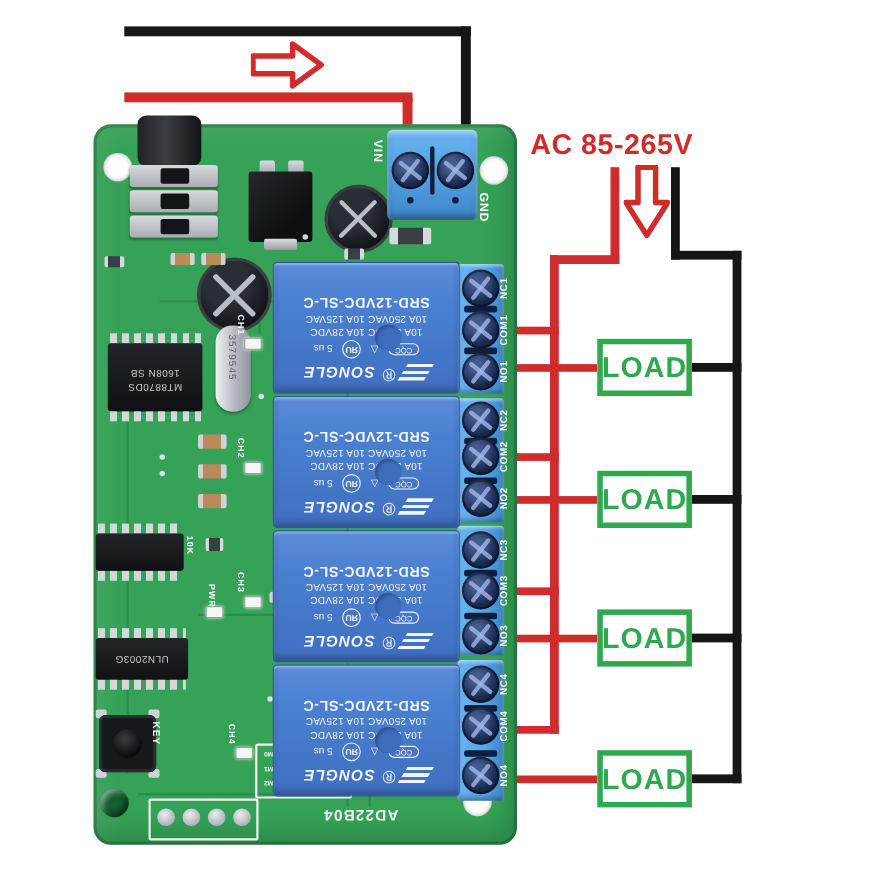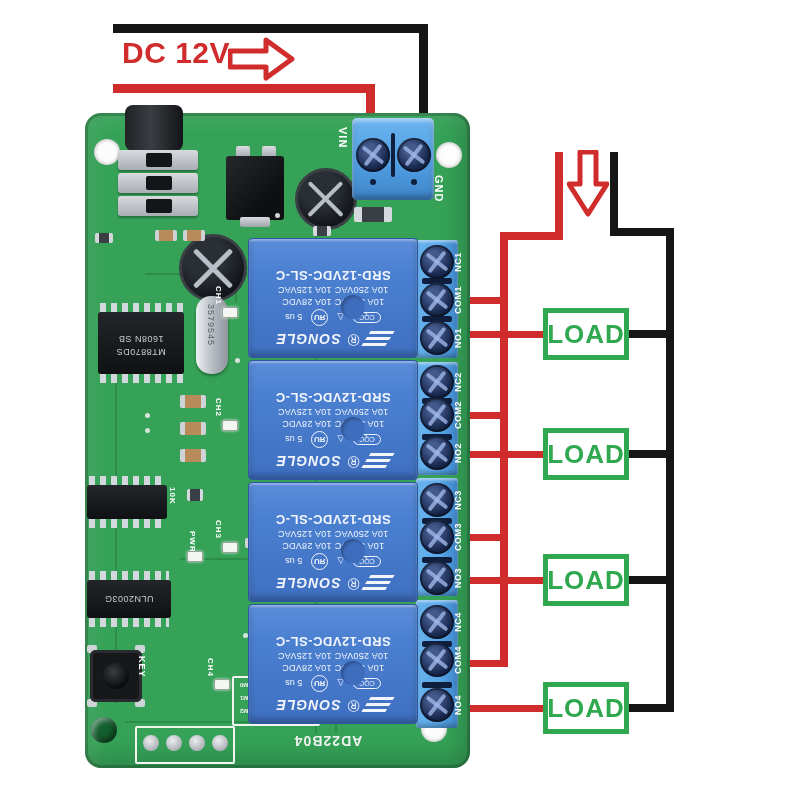--- a/index.html
+++ b/index.html
@@ -84,25 +84,25 @@
 </head>
 <body>
 
 <div id="canvas">
 
   <div class="wire wblk" style="left:113px;top:24px;width:315px;height:9px;"></div>
   <div class="wire wblk" style="left:419px;top:24px;width:9px;height:124px;"></div>
   <div class="wire wred" style="left:113px;top:84px;width:262px;height:9px;"></div>
   <div class="wire wred" style="left:366px;top:88px;width:9px;height:62px;"></div>
 
-  <div class="ann" style="left:122px;top:36px;font-size:30px;">DC 12V</div>
   <svg class="abs" style="left:228px;top:37px;" width="68" height="44" viewBox="0 0 68 44">
     <polygon points="2,14 38,14 38,3 64,22 38,41 38,30 2,30" fill="#ffffff" stroke="#d02c2c" stroke-width="5" stroke-linejoin="round"></polygon>
   </svg>
 
+  <div class="ann" style="left:482px;top:116px;font-size:26px;">AC 85-265V</div>
   <svg class="abs" style="left:567px;top:150px;" width="42" height="68" viewBox="0 0 42 68">
     <polygon points="13,2 29,2 29,34 40,34 21,64 2,34 13,34" fill="#ffffff" stroke="#d02c2c" stroke-width="5" stroke-linejoin="round"></polygon>
   </svg>
 
   <div class="wire wred" style="left:555px;top:152px;width:8px;height:88px;"></div>
   <div class="wire wred" style="left:500px;top:232px;width:63px;height:8px;"></div>
   <div class="wire wred" style="left:500px;top:232px;width:8px;height:435px;"></div>
   <div class="wire wblk" style="left:610px;top:152px;width:8px;height:84px;"></div>
   <div class="wire wblk" style="left:610px;top:228px;width:64px;height:8px;"></div>
   <div class="wire wblk" style="left:666px;top:228px;width:8px;height:484px;"></div>

